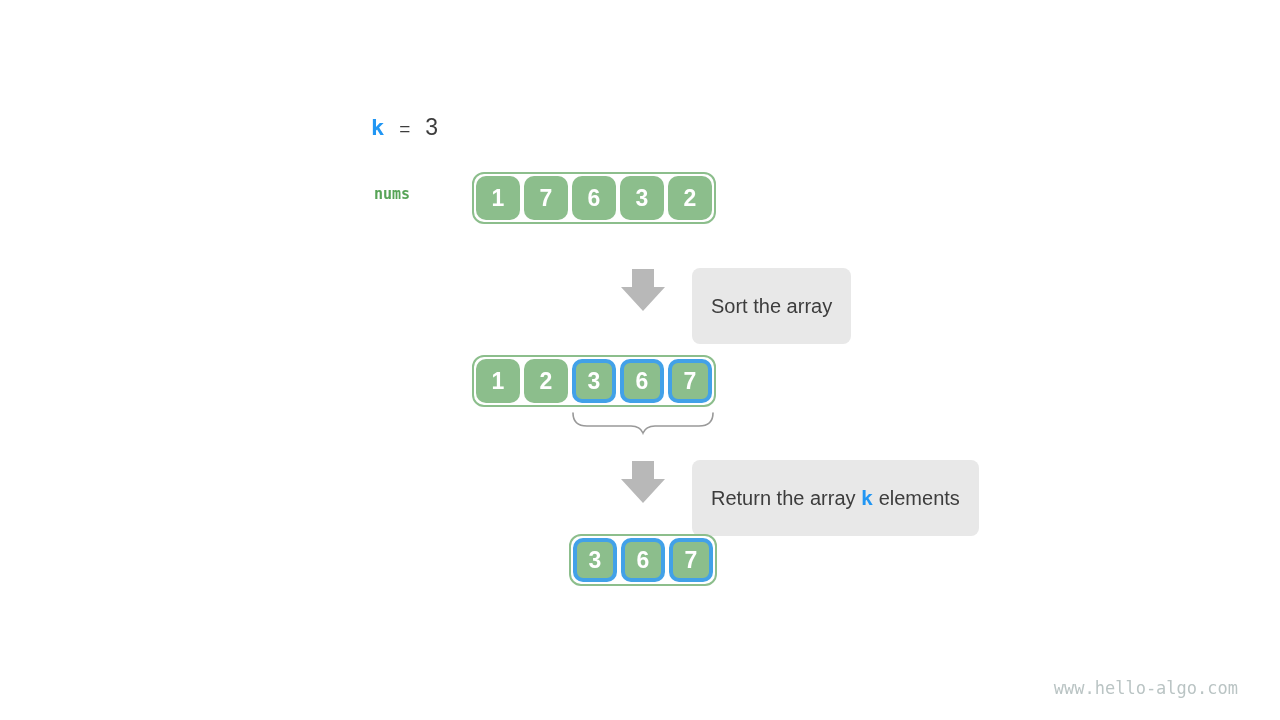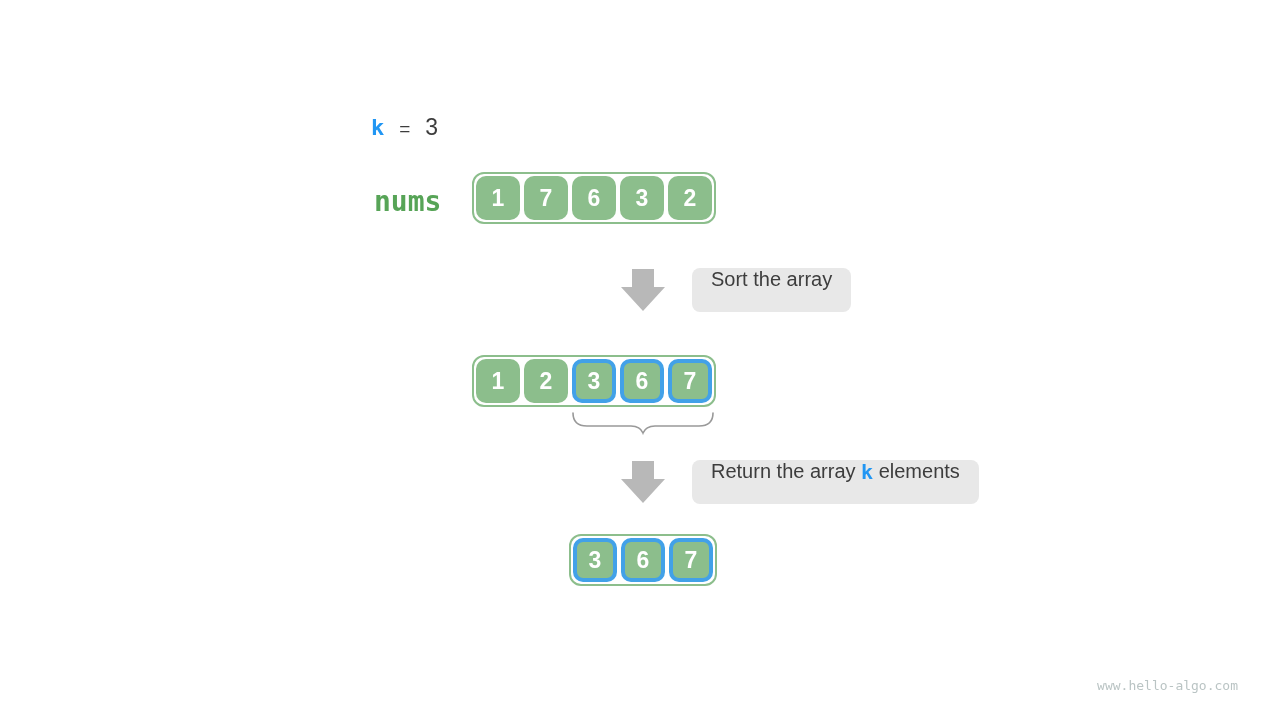--- a/index.html
+++ b/index.html
@@ -40,21 +40,21 @@
     color: var(--text-dark);
   }
 
   
   .nums-label {
     position: absolute;
     left: 374px;
     top: 185px;
     font-family: "DejaVu Sans Mono", monospace;
     font-weight: bold;
-    font-size: 28px;
+    font-size: 15px;
     color: var(--nums-green);
   }
 
   
   .array {
     position: absolute;
     display: inline-flex;
     gap: 4px;
     padding: 2px;
     background: #ffffff;
@@ -89,21 +89,22 @@
   }
   .arrow-1 { left: 620px; top: 269px; }
   .arrow-2 { left: 620px; top: 461px; }
   .down-arrow polygon { fill: var(--arrow-gray); }
 
   
   .step-label {
     position: absolute;
     height: 44px;
     display: inline-flex;
-    padding: 0 19px;
+    align-items: center;
+    padding: 16px 19px;
     background: var(--label-bg);
     border-radius: 8px;
     font-size: 20px;
     color: var(--text-dark);
   }
   .step-label span { white-space: pre; }
   .label-sort   { left: 692px; top: 268px; }
   .label-return { left: 692px; top: 460px; }
   .step-label .k-accent {
     font-family: "DejaVu Sans Mono", monospace;
@@ -126,21 +127,21 @@
     stroke-width: 1.6;
     stroke-linecap: round;
   }
 
   
   .watermark {
     position: absolute;
     right: 42px;
     top: 678px;
     font-family: "DejaVu Sans Mono", monospace;
-    font-size: 13px;
+    font-size: 17px;
     color: var(--watermark-gray);
   }
 </style>
 </head>
 <body>
 
 <div class="stage">
 
   <div class="k-line">
     <span class="var-name">k</span>

